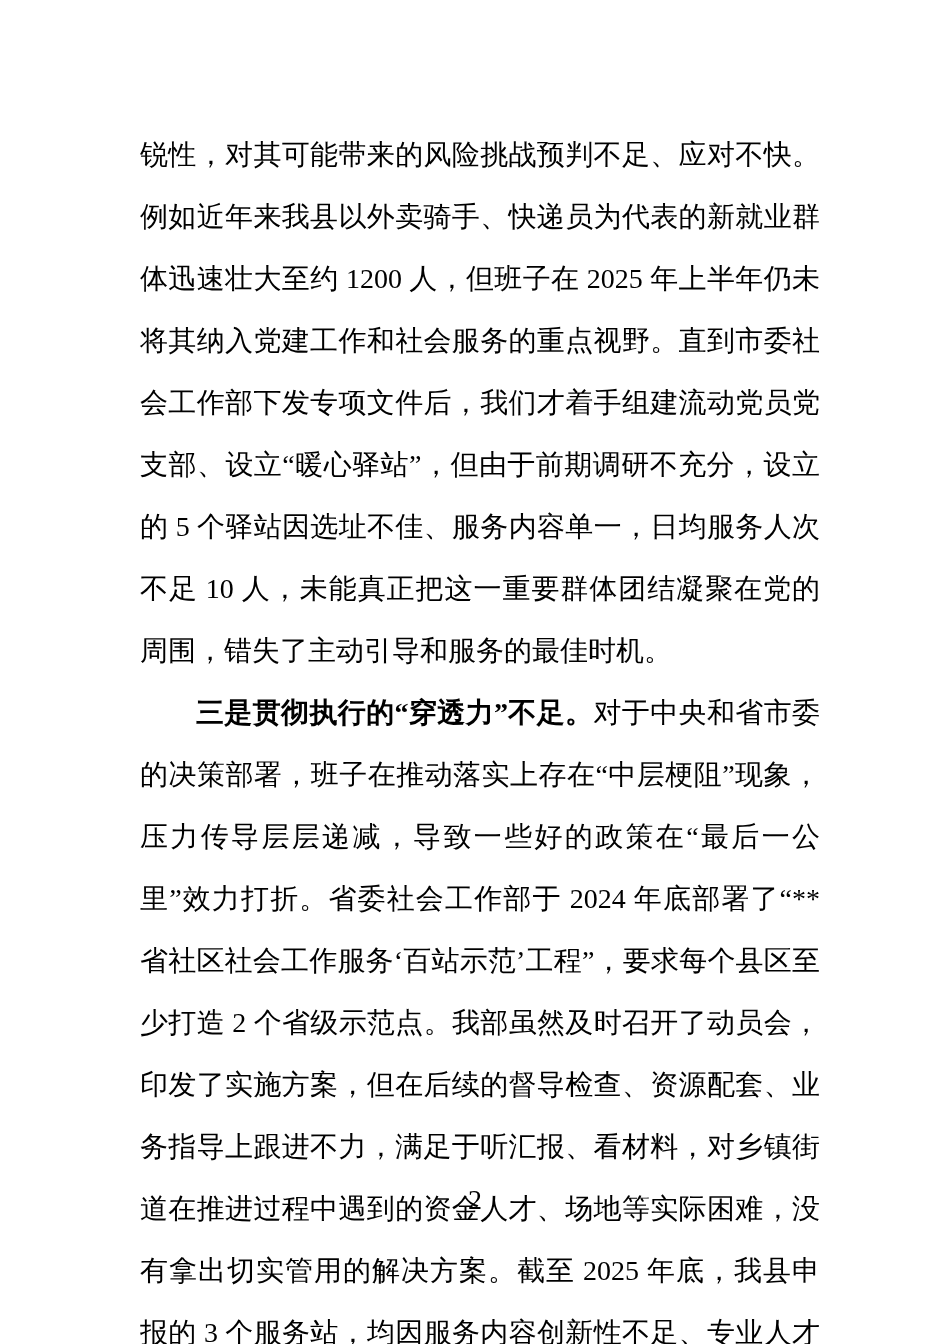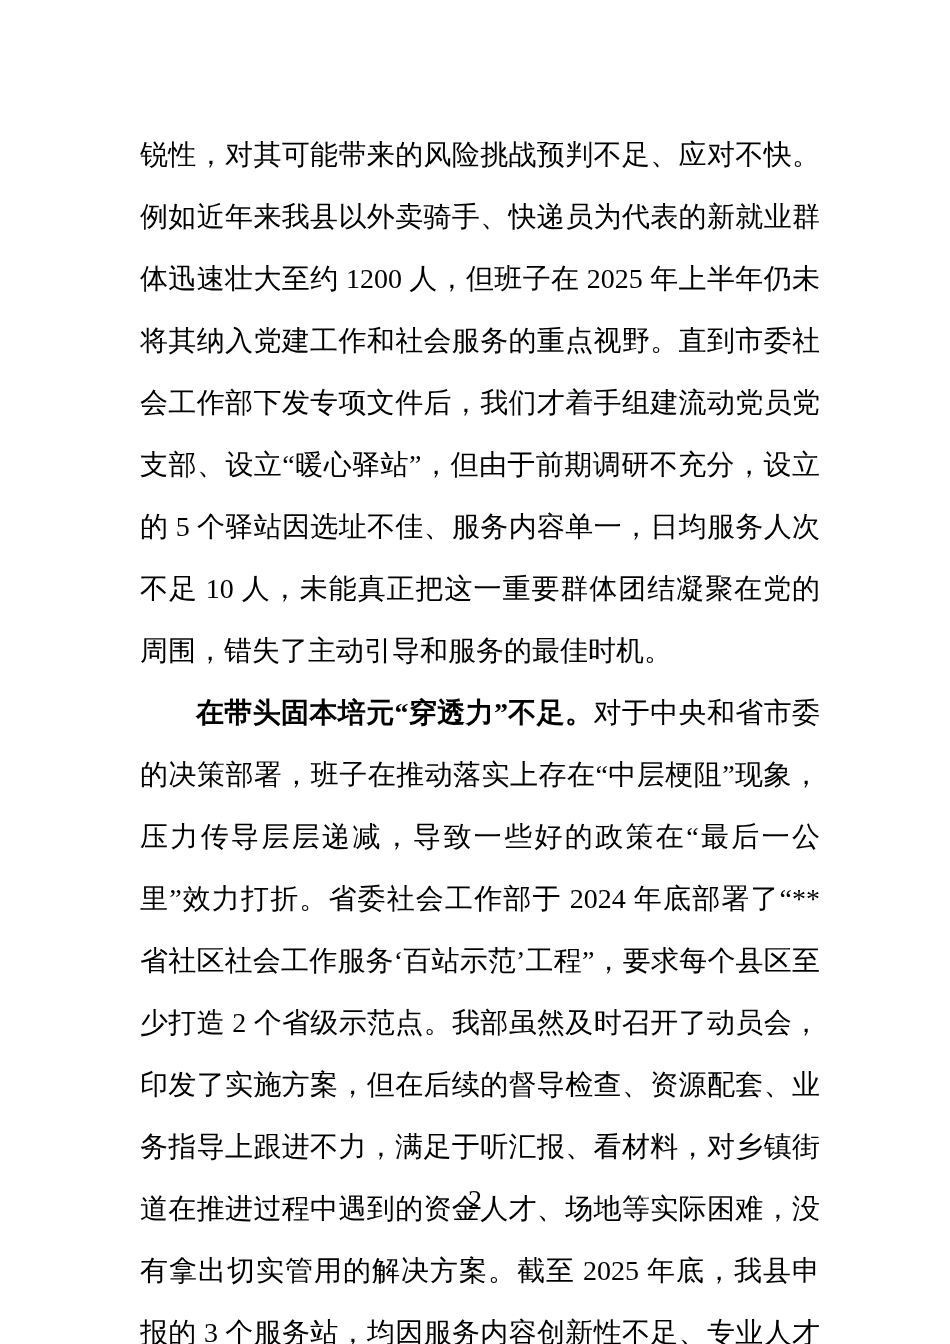--- a/index.html
+++ b/index.html
@@ -41,21 +41,21 @@
   }
 </style>
 </head>
 <body>
 
 <div class="page">
   <div class="content">
 
     <p class="para no-indent"><span class="seg normal">锐性，对其可能带来的风险挑战预判不足、应对不快。例如近年来我县以外卖骑手、快递员为代表的新就业群体迅速壮大至约 1200 人，但班子在 2025 年上半年仍未将其纳入党建工作和社会服务的重点视野。直到市委社会工作部下发专项文件后，我们才着手组建流动党员党支部、设立“暖心驿站”，但由于前期调研不充分，设立的 5 个驿站因选址不佳、服务内容单一，日均服务人次不足 10 人，未能真正把这一重要群体团结凝聚在党的周围，错失了主动引导和服务的最佳时机。</span></p>
 
-    <p class="para indent"><span class="seg bold">在带头固本培元“穿透力”不足。</span><span class="seg normal">对于中央和省市委的决策部署，班子在推动落实上存在“中层梗阻”现象，压力传导层层递减，导致一些好的政策在“最后一公里”效力打折。省委社会工作部于 2024 年底部署了“**省社区社会工作服务‘百站示范’工程”，要求每个县区至少打造 2 个省级示范点。我部虽然及时召开了动员会，印发了实施方案，但在后续的督导检查、资源配套、业务指导上跟进不力，满足于听汇报、看材料，对乡镇街道在推进过程中遇到的资金人才、场地等实际困难，没有拿出切实管用的解决方案。截至 2025 年底，我县申报的 3 个服务站，均因服务内容创新性不足、专业人才配备不达标而在省级评审中落选。</span></p>
+    <p class="para indent"><span class="seg bold">三是贯彻执行的“穿透力”不足。</span><span class="seg normal">对于中央和省市委的决策部署，班子在推动落实上存在“中层梗阻”现象，压力传导层层递减，导致一些好的政策在“最后一公里”效力打折。省委社会工作部于 2024 年底部署了“**省社区社会工作服务‘百站示范’工程”，要求每个县区至少打造 2 个省级示范点。我部虽然及时召开了动员会，印发了实施方案，但在后续的督导检查、资源配套、业务指导上跟进不力，满足于听汇报、看材料，对乡镇街道在推进过程中遇到的资金人才、场地等实际困难，没有拿出切实管用的解决方案。截至 2025 年底，我县申报的 3 个服务站，均因服务内容创新性不足、专业人才配备不达标而在省级评审中落选。</span></p>
 
     <p class="para indent"><span class="seg kaiti">（二）一是理想信念的、增强党性方面</span></p>
 
 
   </div>
 
   <div class="footer">2</div>
 </div>
 
 </body></html>

